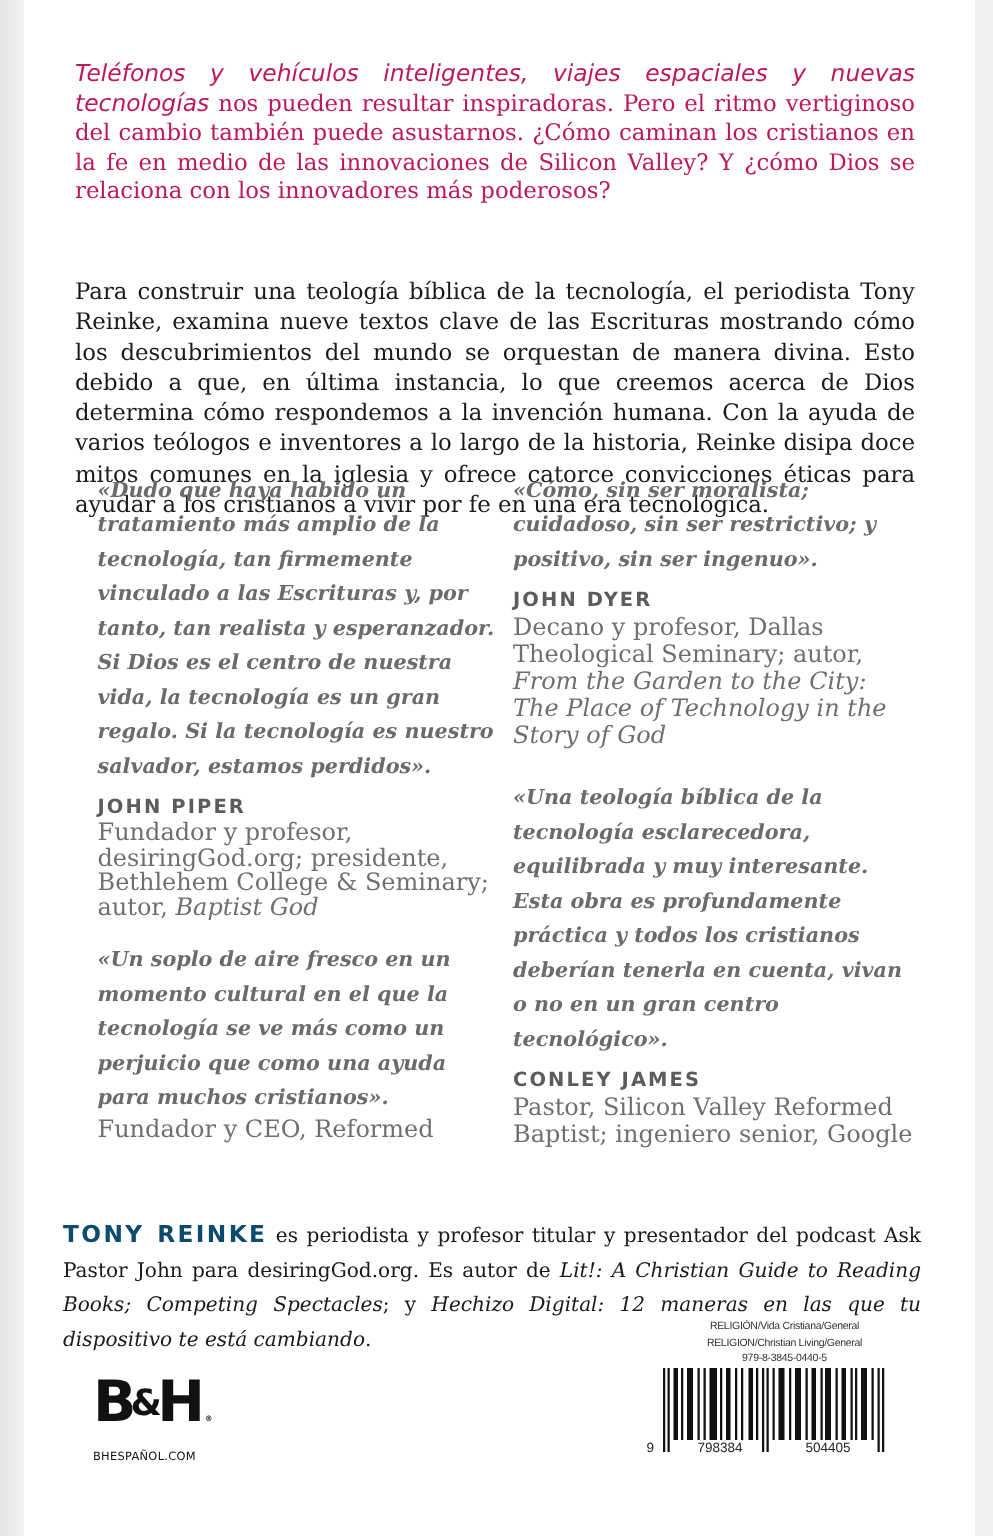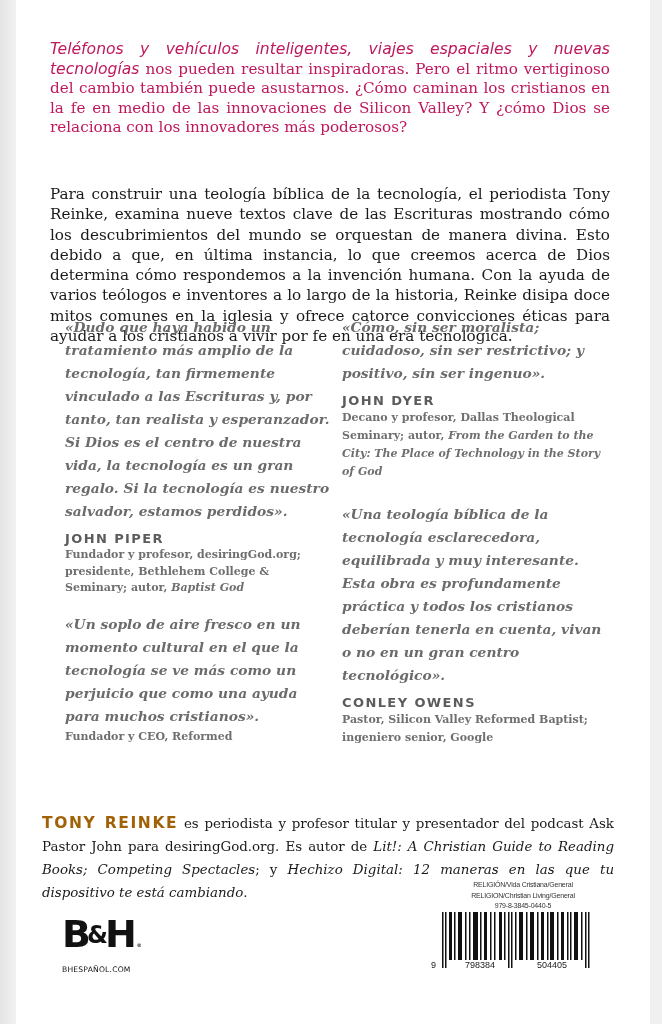--- a/index.html
+++ b/index.html
@@ -41,35 +41,35 @@
   .quote {
     font-style: italic; font-weight: bold; font-size: 13.8px;
     line-height: 23px; margin: 0;
   }
   .name {
     font-family: "DejaVu Sans", sans-serif; font-weight: bold;
     font-size: 13px; letter-spacing: 1.4px; color: #5c5c5c;
     margin: 8px 0 1px 0;
   }
   .role {
-    font-size: 11px; line-height: 18px; font-weight: bold; color: #6f6f6f;
+    font-size: 16px; line-height: 18px; font-weight: normal; color: #6f6f6f;
     margin: 0;
   }
   .role.tight { line-height: 16.5px; }
   .role em { font-style: italic; }
   .gap-l { height: 16px; }
   .gap-r { height: 22px; }
   .bio {
     position: absolute; left: 42px; top: 812px; width: 572px;
     font-size: 13.4px; line-height: 23px; color: #1a1a1a; margin: 0;
     text-align: justify;
   }
   .bio .bio-name {
     font-family: "DejaVu Sans", sans-serif; font-weight: bold;
-    font-size: 15.5px; letter-spacing: 1.6px; color: #a16207;
+    font-size: 15.5px; letter-spacing: 1.6px; color: #0c4a6e;
   }
   .bio em { font-style: italic; }
   .logo { position: absolute; left: 62px; top: 916px; }
   .logo-mark {
     font-family: "DejaVu Sans", sans-serif; font-weight: bold;
     font-size: 38px; letter-spacing: -4px; color: #111; line-height: 36px;
   }
   .logo-mark .amp { font-size: 24px; vertical-align: 4px; letter-spacing: -3px; }
   .logo-reg { font-size: 5px; vertical-align: 0; margin-left: 4px; letter-spacing: 0; }
   .logo-url {
@@ -107,21 +107,21 @@
   <p class="quote">«Un soplo de aire fresco en un momento cultural en el que la tecnología se ve más como un perjuicio que como una ayuda para muchos cristianos».</p>
   <p class="role">Fundador y CEO, Reformed</p>
 </div>
 
 <div class="col col-right">
   <p class="quote">«Cómo, sin ser moralista; cuidadoso, sin ser restrictivo; y positivo, sin ser ingenuo».</p>
   <div class="name">JOHN DYER</div>
   <p class="role"><span>Decano y profesor, Dallas Theological Seminary; autor, </span><em>From the Garden to the City: The Place of Technology in the Story of God</em></p>
   <div class="gap-r"></div>
   <p class="quote">«Una teología bíblica de la tecnología esclarecedora, equilibrada y muy interesante. Esta obra es profundamente práctica y todos los cristianos deberían tenerla en cuenta, vivan o no en un gran centro tecnológico».</p>
-  <div class="name">CONLEY OWENS</div>
+  <div class="name">CONLEY JAMES</div>
   <p class="role">Pastor, Silicon Valley Reformed Baptist; ingeniero senior, Google</p>
 </div>
 
 <p class="bio"><span class="bio-name">TONY REINKE</span><span> es periodista y profesor titular y presentador del podcast Ask Pastor John para desiringGod.org. Es autor de </span><em>Lit!: A Christian Guide to Reading Books; Competing Spectacles</em><span>; y </span><em>Hechizo Digital: 12 maneras en las que tu dispositivo te está cambiando</em><span>.</span></p>
 
 <div class="logo">
   <div class="logo-mark"><span>B</span><span class="amp">&amp;</span><span>H</span><span class="logo-reg">®</span></div>
   <div class="logo-url">BHESPAÑOL.COM</div>
 </div>
 

